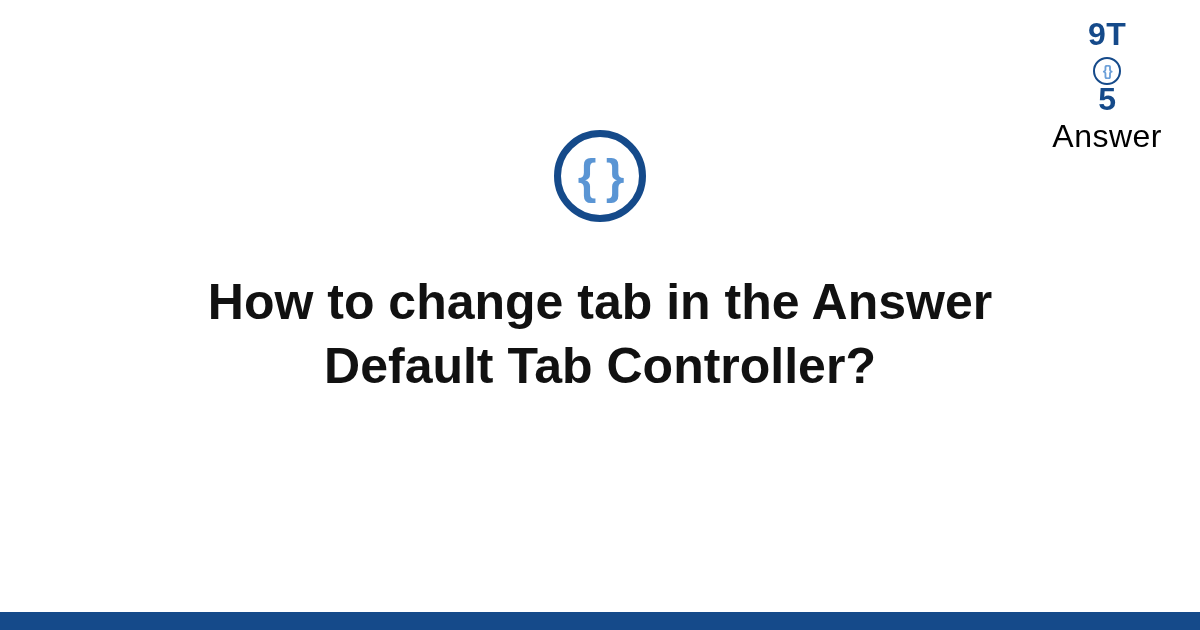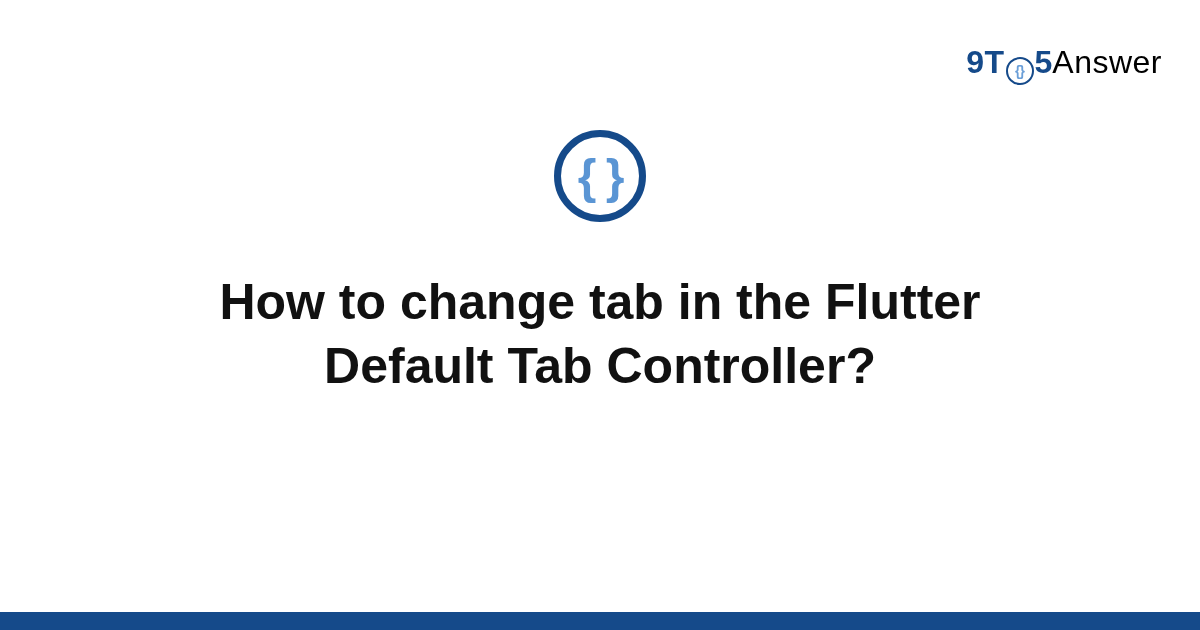--- a/index.html
+++ b/index.html
@@ -10,25 +10,26 @@
     body {
       width: 1200px;
       height: 630px;
       background: #ffffff;
       font-family: Arial, Helvetica, sans-serif;
       position: relative;
       overflow: hidden;
     }
     .logo-container {
       position: absolute;
-      top: 44px;
+      top: 16px;
       right: 38px;
       display: flex;
-      align-items: flex-end;
+      align-items: center;
       font-weight: 400;
+      flex-direction: column;
     }
     .logo-9t {
       color: #154a8a;
       font-size: 32px;
       font-weight: 600;
       letter-spacing: 0.5px;
     }
     .logo-o {
       display: inline-flex;
       align-items: center;
@@ -111,16 +112,16 @@
     <span class="logo-o-inner">{}</span>
   </span>
   <span class="logo-5">5</span>
   <span class="logo-answer">Answer</span>
 </div>
 
 <div class="center-content">
   <div class="code-icon-circle">
     <span class="code-braces">{ }</span>
   </div>
-  <h1 class="question-title">How to change tab in the Flutter Default Tab Controller?</h1>
+  <h1 class="question-title">How to change tab in the Answer Default Tab Controller?</h1>
 </div>
 
 <div class="bottom-bar"></div>
 
 </body></html>

